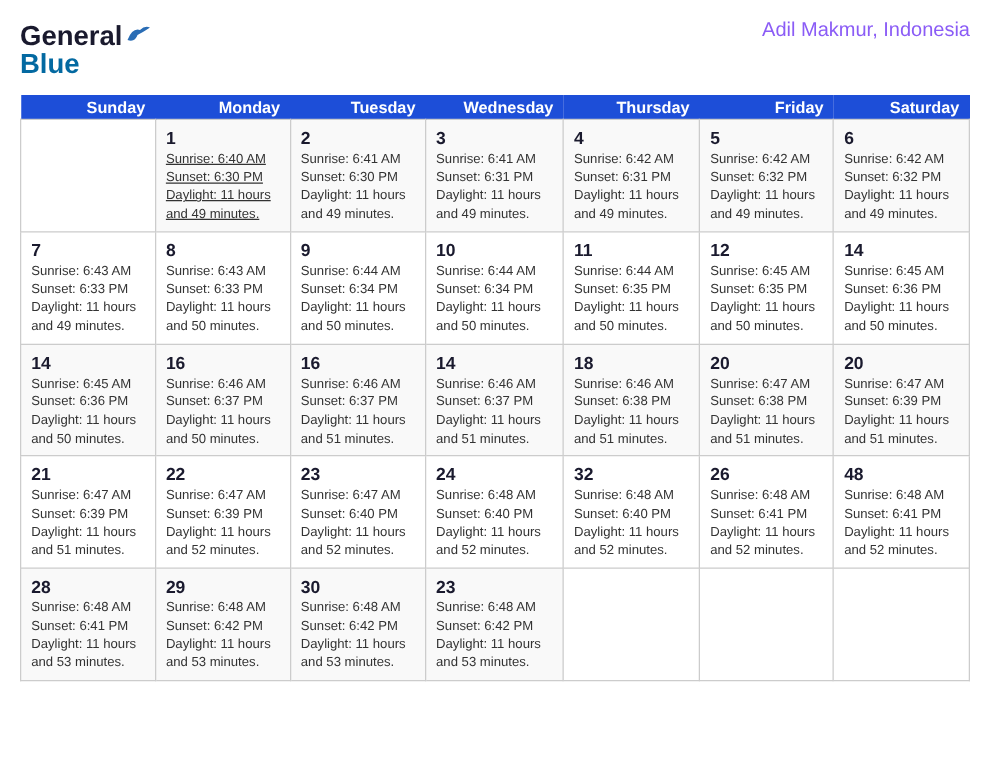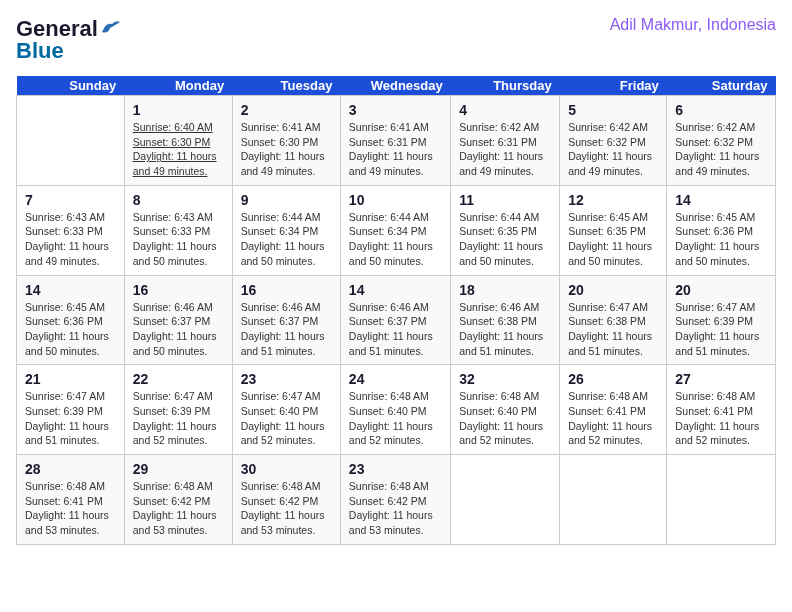--- a/index.html
+++ b/index.html
@@ -275,21 +275,21 @@
 and 52 minutes.</div>
         </td>
         <td>
           <span class="day-num">26</span>
           <div class="day-info" style="white-space: pre-line;">Sunrise: 6:48 AM
 Sunset: 6:41 PM
 Daylight: 11 hours
 and 52 minutes.</div>
         </td>
         <td>
-          <span class="day-num">27</span>
+          <span class="day-num">48</span>
           <div class="day-info" style="white-space: pre-line;">Sunrise: 6:48 AM
 Sunset: 6:41 PM
 Daylight: 11 hours
 and 52 minutes.</div>
         </td>
       </tr>
       <tr>
         <td>
           <span class="day-num">28</span>
           <div class="day-info" style="white-space: pre-line;">Sunrise: 6:48 AM

